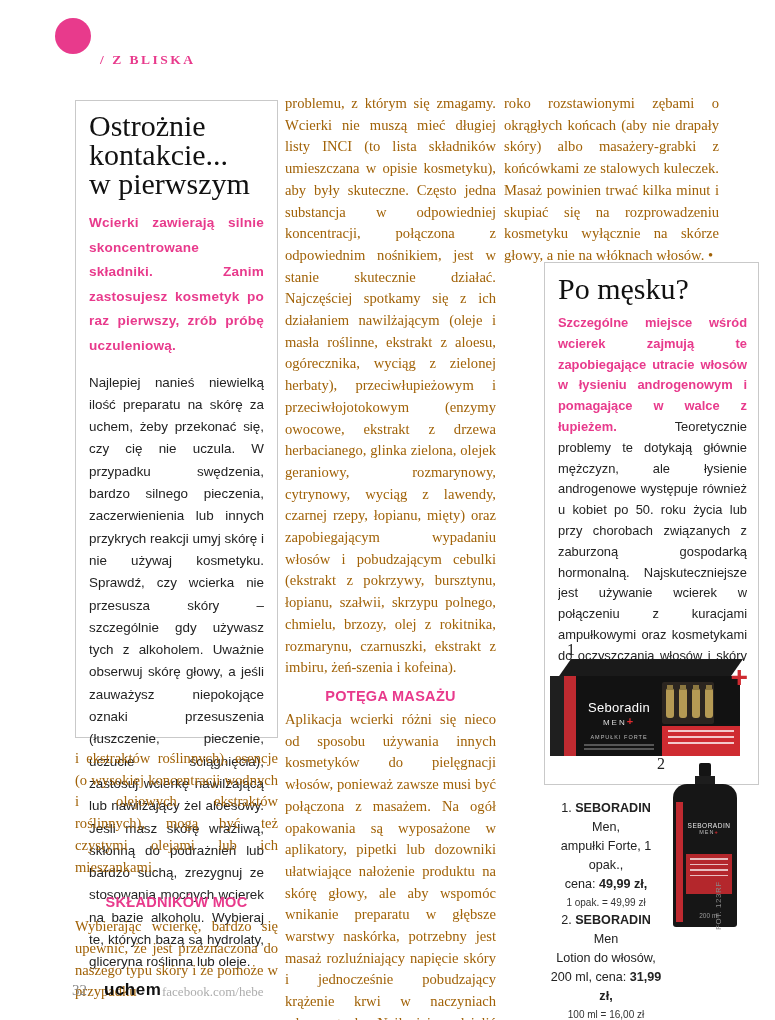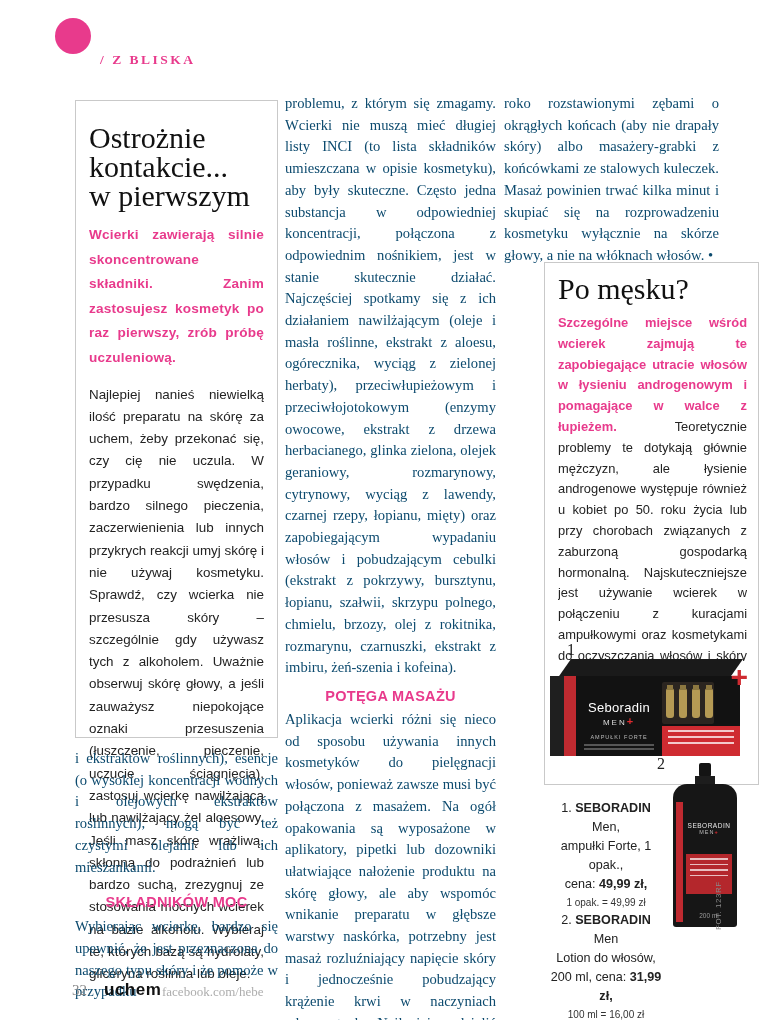--- a/index.html
+++ b/index.html
@@ -8,26 +8,26 @@
 
   
   .brand-dot{position:absolute;left:55px;top:18px;width:36px;height:36px;border-radius:50%;background:#e83a8c;}
   .kicker{position:absolute;left:100px;top:24px;font-family:"Liberation Serif",serif;
           font-weight:bold;font-size:21px;letter-spacing:3.5px;color:#111;}
   .subkicker{position:absolute;left:100px;top:52px;font-family:"Liberation Serif",serif;
           font-weight:bold;font-size:13.5px;letter-spacing:2.5px;color:#e83a8c;}
 
   
   .serif-body{font-family:"Liberation Serif",serif;font-size:14.6px;line-height:21.7px;
-              text-align:justify;color:#0c4a6e;}
+              text-align:justify;color:#a16207;}
   .pink-heading{font-family:"Liberation Sans",sans-serif;font-weight:bold;font-size:14.5px;
                 color:#e83a8c;text-align:center;letter-spacing:0.3px;}
 
   .left-box{position:absolute;left:75px;top:100px;width:203px;height:638px;border:1px solid #c9c9c9;
-            box-sizing:border-box;padding:20px 13px;background:#fff;}
+            box-sizing:border-box;padding:8px 13px;background:#fff;}
   .box-title{font-family:"Liberation Serif",serif;font-weight:400;font-size:30px;line-height:29px;
              color:#111;margin:2px 0 0 0;}
   .box-title span{display:block;}
   .lead-pink{font-family:"Liberation Sans",sans-serif;font-weight:bold;font-size:13.6px;
              line-height:24.5px;color:#e83a8c;text-align:justify;margin-top:13px;letter-spacing:0.2px;}
   .sans-body{font-family:"Liberation Sans",sans-serif;font-size:13.4px;line-height:22.3px;
              text-align:justify;color:#232323;margin-top:12px;}
 
   .left-below{position:absolute;left:75px;top:748px;width:203px;}
   .left-below .pink-heading{margin:16px 0 6px 0;}

